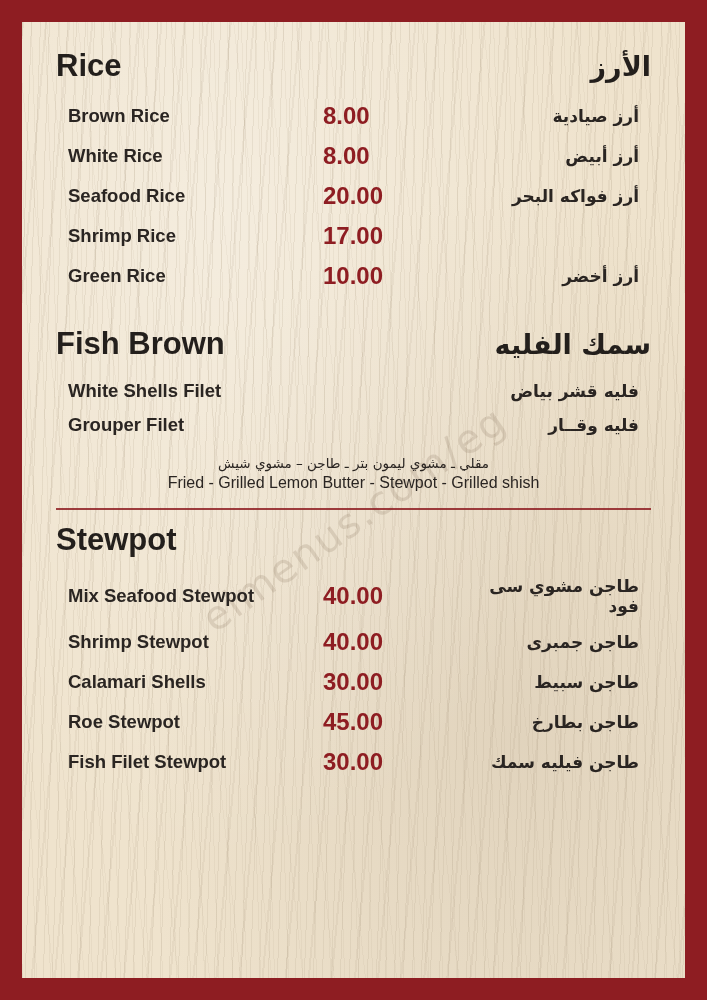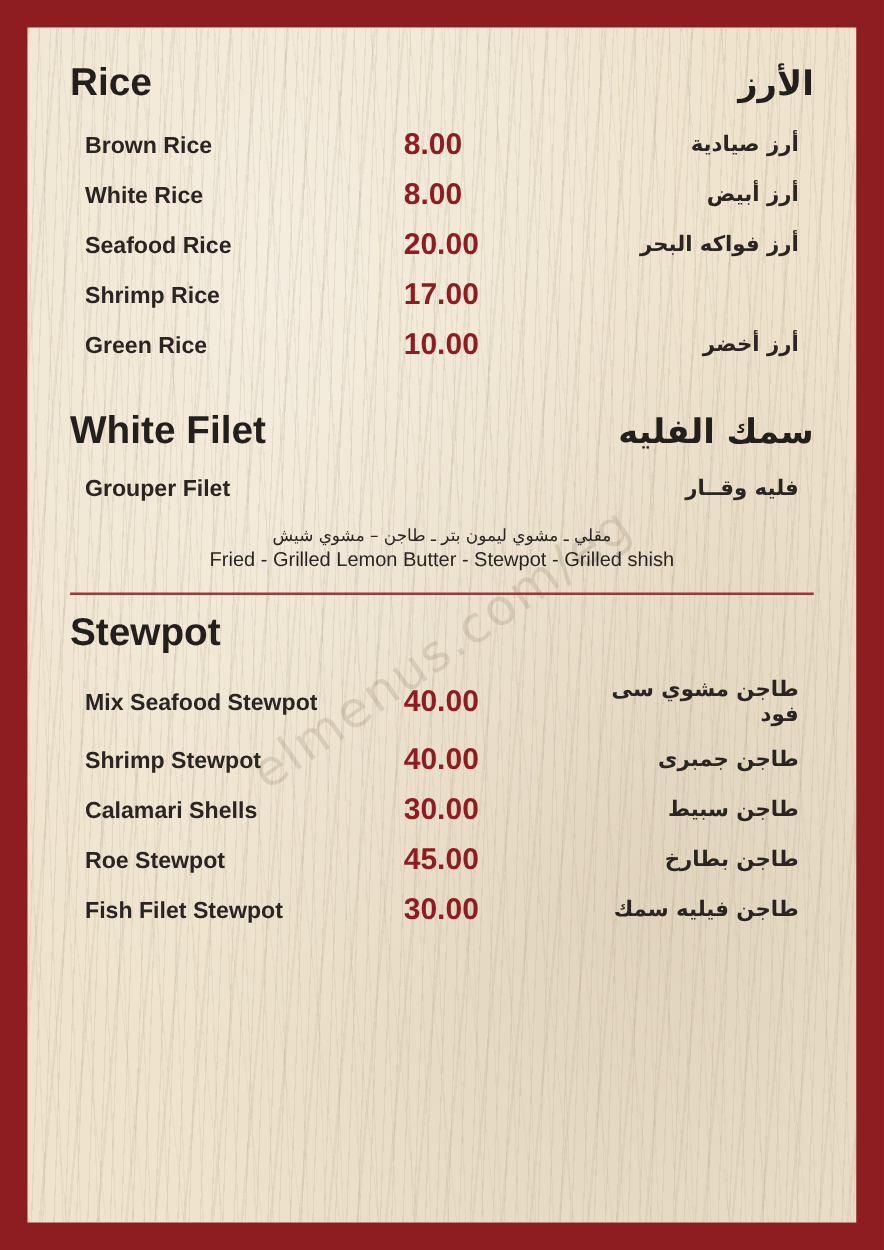--- a/index.html
+++ b/index.html
@@ -176,24 +176,28 @@
             <div class="price">10.00</div>
             <div class="ar">أرز أخضر</div>
           </div>
         </div>
       </div>
 
       <div class="gap-lg"></div>
 
       <div class="section">
         <div class="section-head">
-          <div class="section-title-en">White Filet</div>
+          <div class="section-title-en">Fish Brown</div>
           <div class="section-title-ar">سمك الفليه</div>
         </div>
         <div class="rows">
+          <div class="row no-price">
+            <div class="en">White Shells Filet</div>
+            <div class="ar">فليه قشر بياض</div>
+          </div>
           <div class="row no-price">
             <div class="en">Grouper Filet</div>
             <div class="ar">فليه وقــار</div>
           </div>
         </div>
         <div class="note">
           <div class="ar">مقلي ـ مشوي ليمون بتر ـ طاجن – مشوي شيش</div>
           <div class="en">Fried - Grilled Lemon Butter - Stewpot - Grilled shish</div>
         </div>
       </div>

